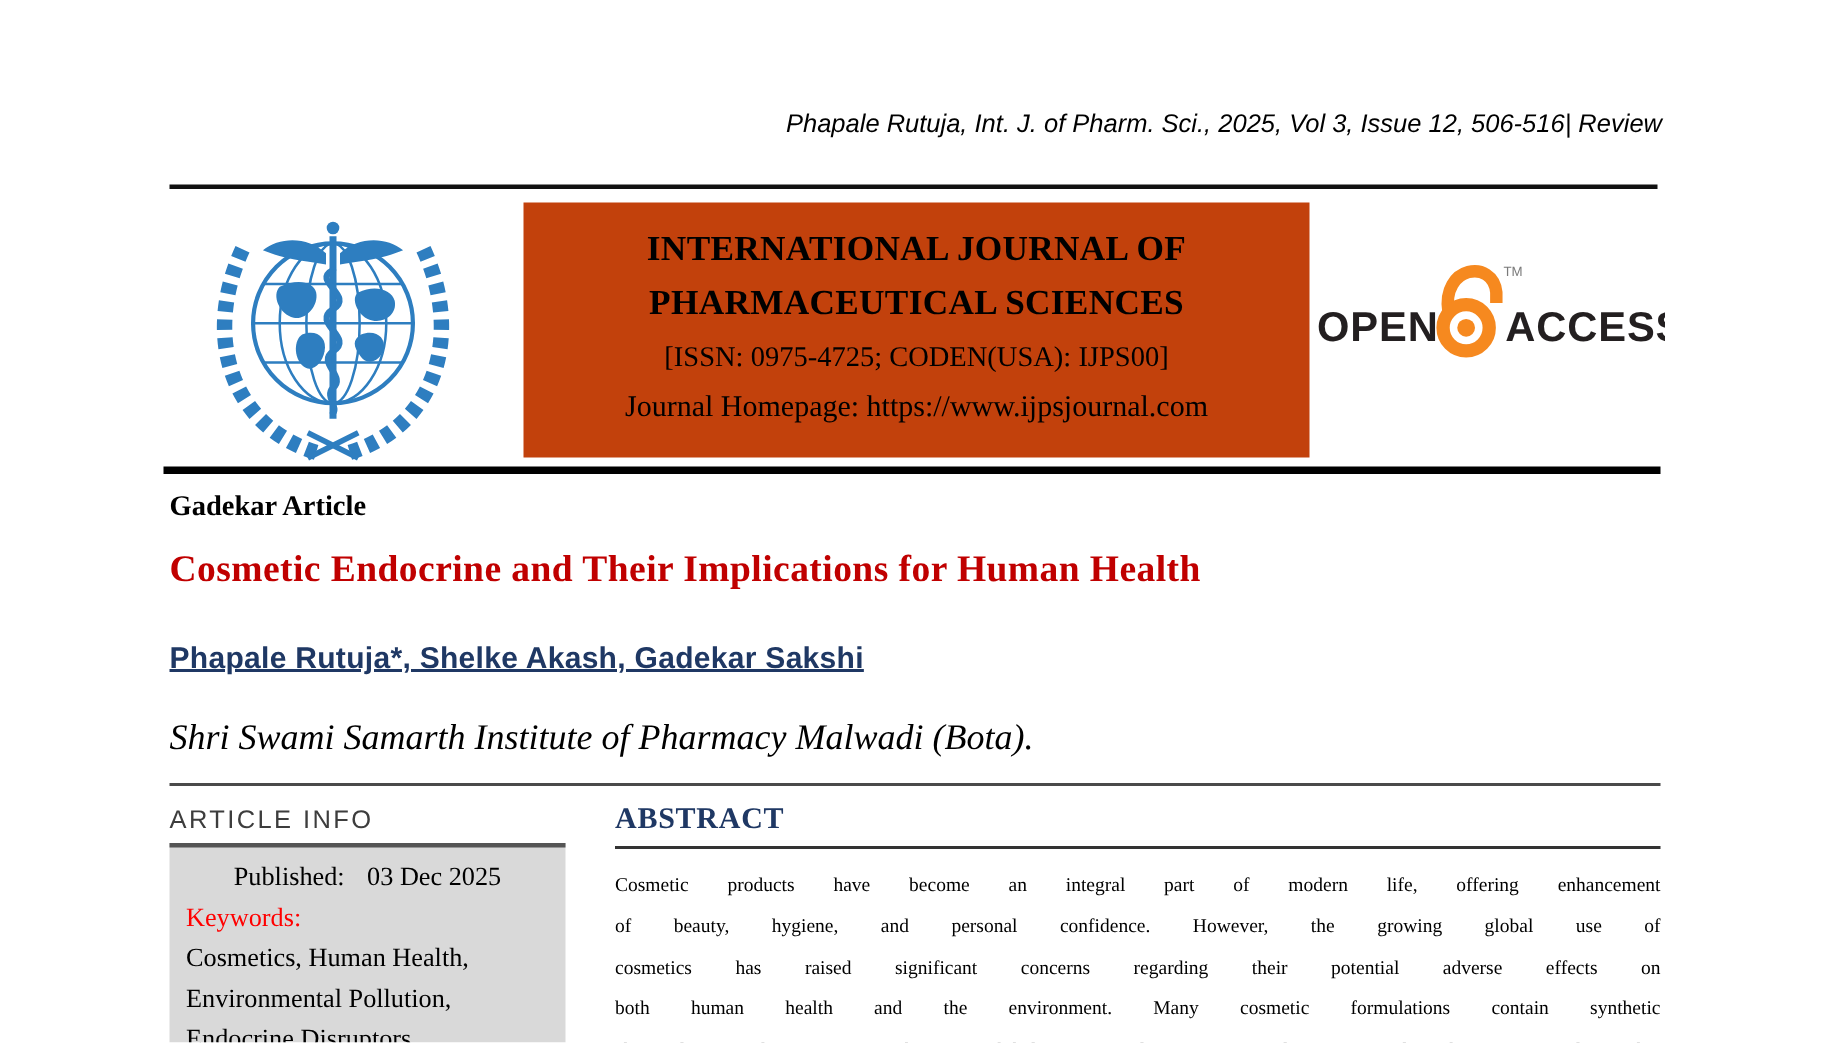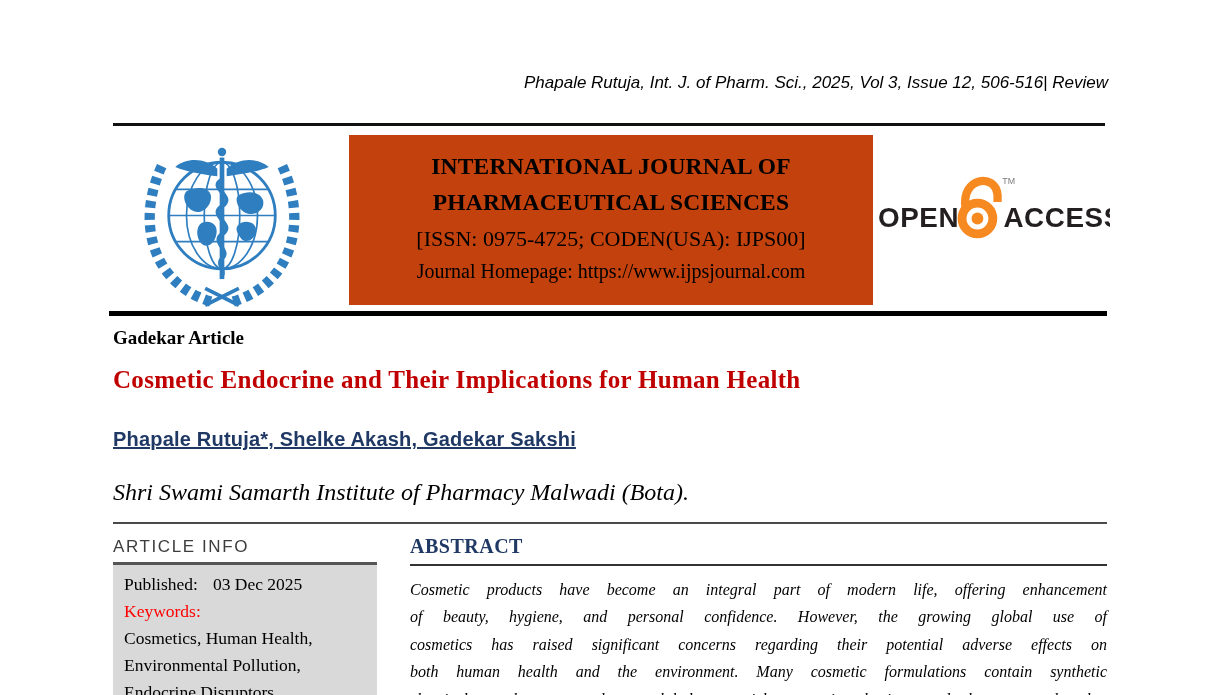--- a/index.html
+++ b/index.html
@@ -21,21 +21,21 @@
   .logo { position:absolute; left:127px; top:137px; width:190px; height:172px; }
 
   .journal-box {
     position:absolute; left:349px; top:135px; width:524px; height:170px;
     background:#c2410c; text-align:center; box-sizing:border-box; padding-top:13px;
   }
   .journal-title {
     font-weight:bold; font-size:23.5px; line-height:36px; letter-spacing:0.2px;
     padding:0 20px;
   }
-  .journal-issn { font-size:22px; line-height:32px; margin-top:3px; }
+  .journal-issn { font-size:19px; line-height:32px; margin-top:3px; }
   .journal-homepage { font-size:20px; line-height:32px; }
 
   .open-access { position:absolute; left:878px; top:170px; width:232px; }
 
   .review-label { position:absolute; left:113px; top:327px; font-size:19px; font-weight:bold; }
   .paper-title {
     position:absolute; left:113px; top:366px; width:1000px;
     font-size:25px; font-weight:bold; color:#C00000; letter-spacing:0.3px;
   }
   .authors {
@@ -50,34 +50,34 @@
     font-family:"Liberation Sans", sans-serif;
     font-size:17px; font-weight:400; letter-spacing:1.6px; color:#3d3d3d;
   }
   .info-box {
     position:absolute; left:113px; top:562px; width:264px; height:150px;
     box-sizing:border-box; background:#D9D9D9;
     border-top:3px solid #555;
     padding:6px 11px 10px 11px;
     font-size:17.5px; line-height:27px;
   }
-  .info-row { white-space:nowrap; }
+  .info-row { white-space:nowrap;text-align:center; }
   .pub-label { margin-right:15px; }
   .kw-label { color:#FF0000; }
   .kw-text { width:242px; }
 
   .abstract-heading {
     position:absolute; left:410px; top:535px;
     font-size:20px; font-weight:bold; color:#1F3864; letter-spacing:0.5px;
   }
   .abstract-rule { left:410px; top:564px; width:697px; height:2px; background:#333; }
   .abstract-body { position:absolute; left:410px; top:576px; width:697px; }
   .abs-line {
-    font-size:16px; height:27.4px; line-height:27.4px;
-    text-align:justify; text-align-last:justify;font-style:italic;
+    font-size:13px; height:27.4px; line-height:27.4px;
+    text-align:justify; text-align-last:justify;
   }
 </style>
 </head>
 <body>
 
 <div class="page">
 
   <div class="running-head">Phapale Rutuja, Int. J. of Pharm. Sci., 2025, Vol 3, Issue 12, 506-516| Review</div>
 
   <div class="rule rule-top"></div>

